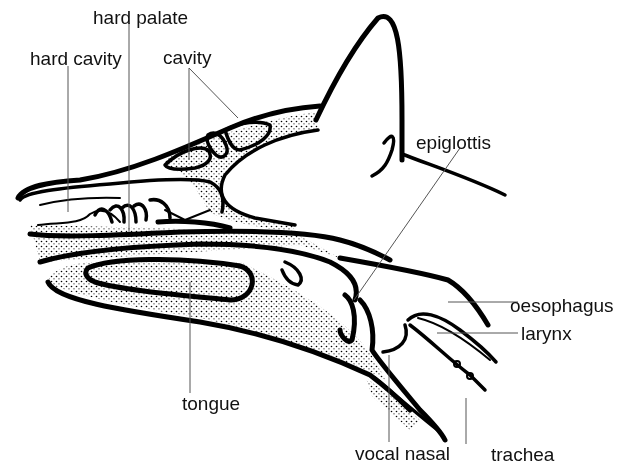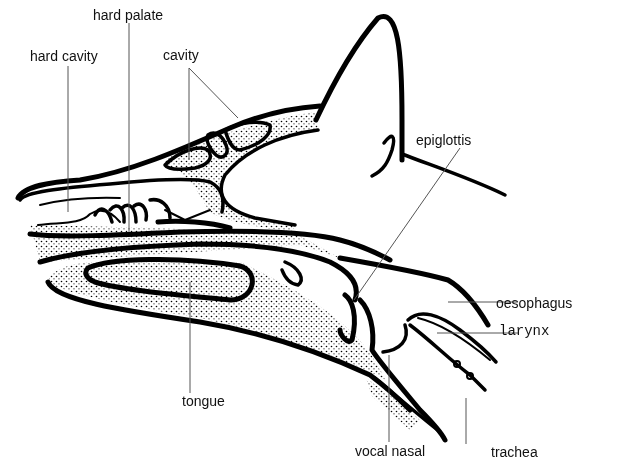--- a/index.html
+++ b/index.html
@@ -1,18 +1,18 @@
 <!DOCTYPE html>
 <html><head>
 <meta charset="utf-8">
 <style>
   html, body { margin:0; padding:0; background:#ffffff; }
   #stage { position:relative; width:623px; height:471px; overflow:hidden; background:#ffffff; }
   svg { position:absolute; left:0; top:0; }
-  .label { position:absolute; font-family:"Liberation Sans", sans-serif; font-size:14px; color:#111111; white-space:nowrap; line-height:1; }
+  .label { position:absolute; font-family:"Liberation Sans", sans-serif; font-size:19px; color:#111111; white-space:nowrap; line-height:1; }
   .thick { fill:none; stroke:#000; stroke-width:5; stroke-linecap:round; stroke-linejoin:round; }
   .med { fill:none; stroke:#000; stroke-width:3.5; stroke-linecap:round; stroke-linejoin:round; }
   .thin { fill:none; stroke:#000; stroke-width:2; stroke-linecap:round; stroke-linejoin:round; }
   .leader { fill:none; stroke:#555555; stroke-width:1; }
   .stip { fill:url(#dots); stroke:none; }
 </style>
 </head>
 <body>
 
 <div id="stage">
@@ -77,18 +77,18 @@
       <line class="leader" x1="190" y1="282" x2="190" y2="393"></line>
       <line class="leader" x1="389" y1="355" x2="389" y2="442"></line>
       <line class="leader" x1="466" y1="398" x2="466" y2="444"></line>
     </g>
   </svg>
 
   <span class="label" style="left:93px;top:8px;">hard palate</span>
   <span class="label" style="left:30px;top:49px;">hard cavity</span>
   <span class="label" style="left:163px;top:48px;">cavity</span>
   <span class="label" style="left:416px;top:133px;">epiglottis</span>
-  <span class="label" style="left:496px;top:296px;">oesophagus</span>
-  <span class="label" style="left:499px;top:324px;font-family:Liberation Mono, monospace;">larynx</span>
+  <span class="label" style="left:510px;top:296px;">oesophagus</span>
+  <span class="label" style="left:521px;top:324px;">larynx</span>
   <span class="label" style="left:170px;top:394px;margin-left:12px;">tongue</span>
   <span class="label" style="left:355px;top:444px;">vocal nasal</span>
   <span class="label" style="left:443px;top:445px;margin-left:48px;">trachea</span>
 </div>
 
 </body></html>

